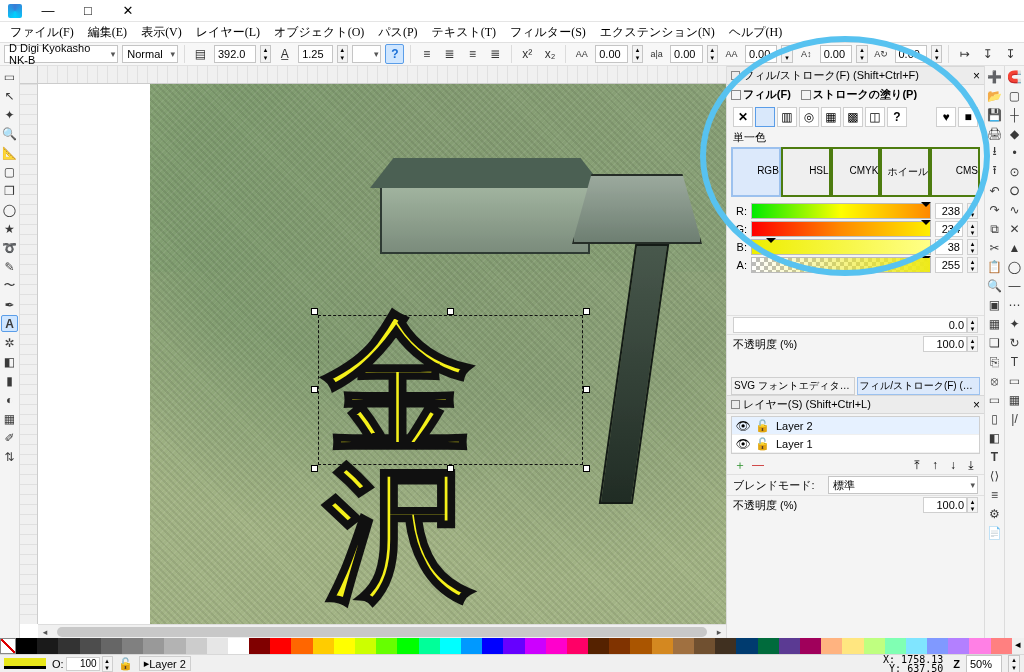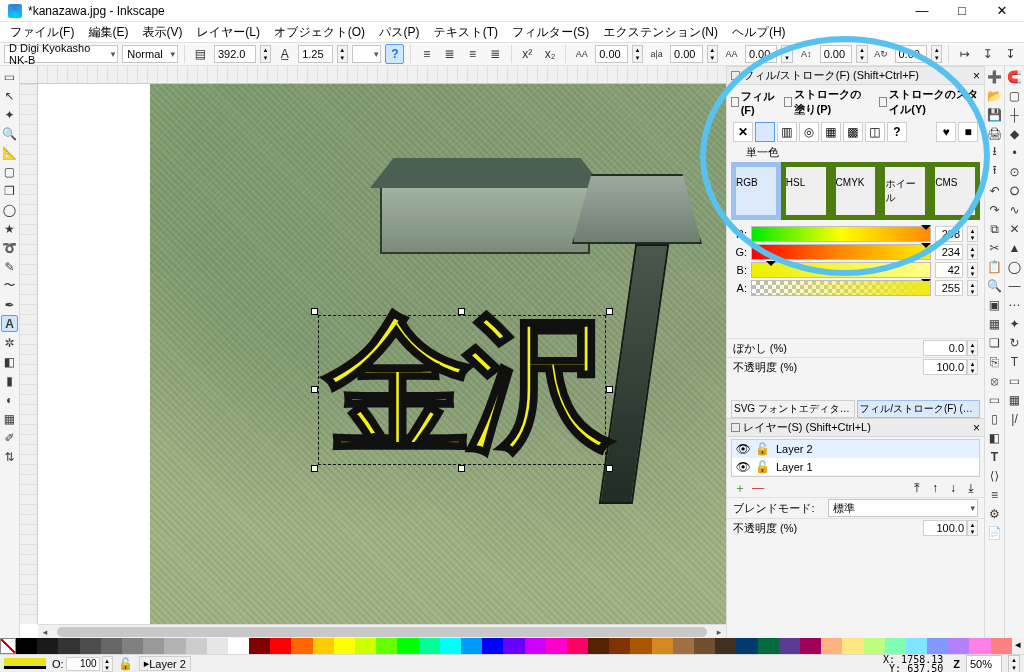--- a/index.html
+++ b/index.html
@@ -7,21 +7,21 @@
 
   
   .titlebar { height: 22px; background: #fff; display: flex; align-items: center; padding: 0 2px; border-bottom: 1px solid #e5e5e5; }
   .title-icon { width: 14px; height: 14px; margin: 0 6px; background: conic-gradient(#3a7bd5, #00d2ff, #3a7bd5); border-radius: 2px; }
   .title-text { flex: 1; font-size: 12px; }
   .win-btns { display: flex; }
   .win-btn { width: 40px; height: 22px; display: flex; align-items: center; justify-content: center; font-size: 13px; }
 
   
   .menubar { height: 20px; display: flex; align-items: center; padding: 0 4px; font-size: 12px; gap: 2px; background:#fff; }
-  .menu-item { padding: 1px 6px; }
+  .menu-item { padding: 1px 6px; font-family: Liberation Serif, serif; }
 
   
   .toolopts { height: 24px; background: #f7f7f7; border-top:1px solid #e0e0e0; border-bottom:1px solid #e0e0e0; display:flex; align-items:center; padding: 0 4px; gap:4px; font-size:11px; }
   .dropdown { border:1px solid #c5c5c5; background:#fff; height:18px; display:inline-flex; align-items:center; padding:0 14px 0 4px; position:relative; }
   .dropdown::after { content:"▾"; position:absolute; right:2px; font-size:9px; color:#555; }
   .num-input { border:1px solid #c5c5c5; background:#fff; height:18px; width:44px; display:inline-flex; align-items:center; padding:0 3px; }
   .spin { width:12px; height:18px; border:1px solid #c5c5c5; background:#f3f3f3; font-size:7px; display:flex; flex-direction:column; }
   .spin div{ flex:1; text-align:center; line-height:8px; }
   .tico { width:20px; height:20px; display:inline-flex; align-items:center; justify-content:center; font-size:12px; color:#333; border-radius:2px; }
   .tico.sel { background:#cfe6ff; border:1px solid #5a9de8; }
@@ -54,42 +54,42 @@
       filter: contrast(1.1) saturate(0.9);
   }
   .artwork::before{ content:""; position:absolute; inset:0; background:
       repeating-linear-gradient(45deg, rgba(0,0,0,0.07) 0 2px, transparent 2px 5px),
       repeating-linear-gradient(-45deg, rgba(255,255,255,0.06) 0 1px, transparent 1px 4px); }
   .lantern{ position:absolute; right:30px; top:90px; width:180px; height:300px; }
   .lantern .cap{ position:absolute; top:0; left:30px; width:130px; height:70px; background:linear-gradient(#98a69a,#6e7f72); clip-path: polygon(0 100%,15% 0,85% 0,100% 100%); border:2px solid #2d352f; }
   .lantern .leg{ position:absolute; top:70px; left:75px; width:34px; height:260px; background:linear-gradient(#4c5c50,#28342c); transform: skewX(-8deg); border:2px solid #1d241f; }
   .building{ position:absolute; left:230px; top:100px; width:210px; height:70px; background:linear-gradient(#9db09b,#7a8b7b); border:2px solid #34413a; }
   .building::before{content:"";position:absolute;top:-28px;left:-12px;width:234px;height:30px;background:#4e6356;clip-path:polygon(0 100%,10% 0,90% 0,100% 100%);}  
-  .text-box { position:absolute; left:168px; top:231px; width:288px; height:150px; border:1px dashed #1b1b1b; }
+  .text-box { position:absolute; left:168px; top:231px; width:265px; height:150px; border:1px dashed #1b1b1b; }
   .text-box .sel { position:absolute; inset:-4px; }
   .handle { position:absolute; width:7px; height:7px; background:#fff; border:1px solid #000; }
   .h1{top:-4px;left:-4px}.h2{top:-4px;right:-4px}.h3{bottom:-4px;left:-4px}.h4{bottom:-4px;right:-4px}
   .h5{top:-4px;left:calc(50% - 4px)}.h6{bottom:-4px;left:calc(50% - 4px)}.h7{left:-4px;top:calc(50% - 4px)}.h8{right:-4px;top:calc(50% - 4px)}
   .kanji { font-size: 150px; line-height:150px; font-weight: 700; color:#ece80f; -webkit-text-stroke: 3px #1a1a1a; letter-spacing: -10px; position:absolute; top:-8px; left:5px; font-family:"Yu Gothic","Hiragino Sans",sans-serif;}
 
   
   .dock { width:258px; background:#f4f4f4; border-left:1px solid #dcdcdc; display:flex; flex-direction:column; font-size:11px; }
   .panel-title { background:#ececec; border-top:1px solid #d7d7d7; border-bottom:1px solid #d7d7d7; padding:1px 4px; font-size:11px; display:flex; align-items:center; gap:3px;}
   .panel-title .sq{ width:9px; height:9px; border:1px solid #888;}
   .panel-title .x{ margin-left:auto; font-size:12px;}
   .fill-tabs { display:flex; padding:2px 4px; gap:10px; font-size:11px; }
   .fill-tabs span { display:flex; align-items:center; gap:2px; }
   .fill-tabs span::before{content:"";width:8px;height:8px;border:1px solid #888;}
   .paint-row { display:flex; gap:2px; padding:3px 6px; align-items:center;}
   .paint-row .pbtn { width:20px; height:20px; border:1px solid #cfcfcf; background:#fff; display:flex; align-items:center; justify-content:center; font-size:12px;}
   .paint-row .pbtn.sel{ border:1px solid #5a9de8; background:#e2efff; }
   .paint-row .pbtn.x{ font-weight:bold; }
-  .single-label{ padding:0 19px 2px; }
+  .single-label{ padding:0 6px 2px; }
   .mode-tabs { display:flex; margin:0 4px; }
-  .mode-tabs div { flex:1; text-align:left; padding:10px 0; border:5px solid #4d7c0f; background:#efefef; font-size:10px;}
+  .mode-tabs div { flex:1; text-align:right; padding:16px 0; border:2px solid #4d7c0f; background:#efefef; font-size:10px;}
   .mode-tabs div.sel{ background:#dce9fb; border-color:#9cc1ee; }
   .sliders { padding:4px 6px; }
   .slider-row { display:flex; align-items:center; margin:2px 0; gap:4px; }
   .slider-row label{ width:14px; text-align:right; }
   .grad { flex:1; height:16px; border:1px solid #bcbcbc; position:relative; }
   .grad .mark{ position:absolute; right:-1px; top:-2px; width:0; height:0; border:5px solid transparent; border-top-color:#000;}
   .num-s { width:28px; height:16px; border:1px solid #cfcfcf; background:#fff; text-align:right; padding-right:2px; line-height:14px; }
   .sp { width:11px; height:16px; border:1px solid #cfcfcf; background:#f3f3f3; font-size:7px; text-align:center; line-height:7px; }
   .rgba-row { padding:4px 6px; display:flex; justify-content:flex-end; align-items:center; gap:4px; }
   .rgba-row input{ width:54px; height:16px; border:1px solid #cfcfcf; font-size:10px; padding:0 2px;}
@@ -130,21 +130,20 @@
   .g-g{ background:linear-gradient(90deg,#ff0000,#ff8a00,#ffee00);}
   .g-b{ background:linear-gradient(90deg,#eeee00,#ffff88);}
   .g-a{ background:repeating-conic-gradient(#bbb 0 25%,#fff 0 50%) 0 0/8px 8px; position:relative;}
   .g-a::after{content:"";position:absolute;inset:0;background:linear-gradient(90deg, rgba(238,234,24,0), rgba(238,234,24,1));}
 </style>
 </head>
 <body>
 
 <div class="titlebar">
   <div class="title-icon"></div>
-  <div class="title-text">*kanazawa.jpg - Inkscape</div>
   <div class="win-btns">
     <div class="win-btn">―</div>
     <div class="win-btn">□</div>
     <div class="win-btn close">✕</div>
   </div>
 </div>
 
 <div class="menubar">
   <span class="menu-item">ファイル(F)</span>
   <span class="menu-item">編集(E)</span>
@@ -288,23 +287,20 @@
       <span>フィル/ストローク(F) (Shift+Ctrl+F)</span>
       <span class="x">×</span>
     </div>
     <div class="fill-tabs">
       <span>
           <b>フィル(F)</b>
         </span>
       <span>
           <b>ストロークの塗り(P)</b>
         </span>
-      <span>
-          <b>ストロークのスタイル(Y)</b>
-        </span>
     </div>
     <div class="paint-row">
       <div class="pbtn x">✕</div>
       <div class="pbtn sel" style="background:#d9e8fb"></div>
       <div class="pbtn">▥</div>
       <div class="pbtn">◎</div>
       <div class="pbtn">▦</div>
       <div class="pbtn">▩</div>
       <div class="pbtn">◫</div>
       <div class="pbtn">
@@ -337,35 +333,34 @@
             <div class="mark"></div>
           </div>
         <div class="num-s">234</div>
         <div class="sp">▴<br>▾</div>
       </div>
       <div class="slider-row">
         <label>B:</label>
         <div class="grad g-b">
             <div class="mark" style="right:auto;left:8%"></div>
           </div>
-        <div class="num-s">42</div>
+        <div class="num-s">38</div>
         <div class="sp">▴<br>▾</div>
       </div>
       <div class="slider-row">
         <label>A:</label>
         <div class="grad g-a">
             <div class="mark"></div>
           </div>
         <div class="num-s">255</div>
         <div class="sp">▴<br>▾</div>
       </div>
     </div>
     <div style="flex:0 0 36px"></div>
     <div class="field-row">
-      <span>ぼかし (%)</span>
       <span class="v">0.0</span>
       <div class="sp">▴<br>▾</div>
     </div>
     <div class="field-row">
       <span>不透明度 (%)</span>
       <span class="v">100.0</span>
       <div class="sp">▴<br>▾</div>
     </div>
 
     <div style="flex:0 0 18px"></div>

